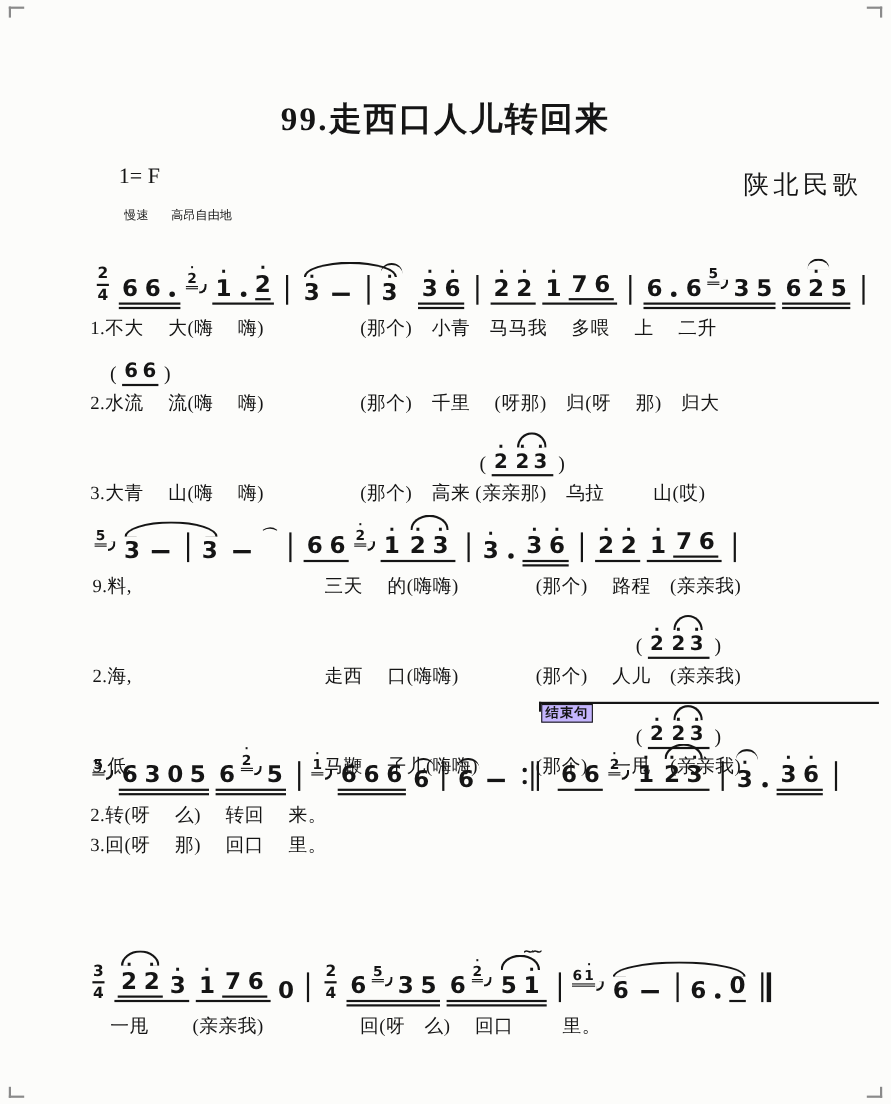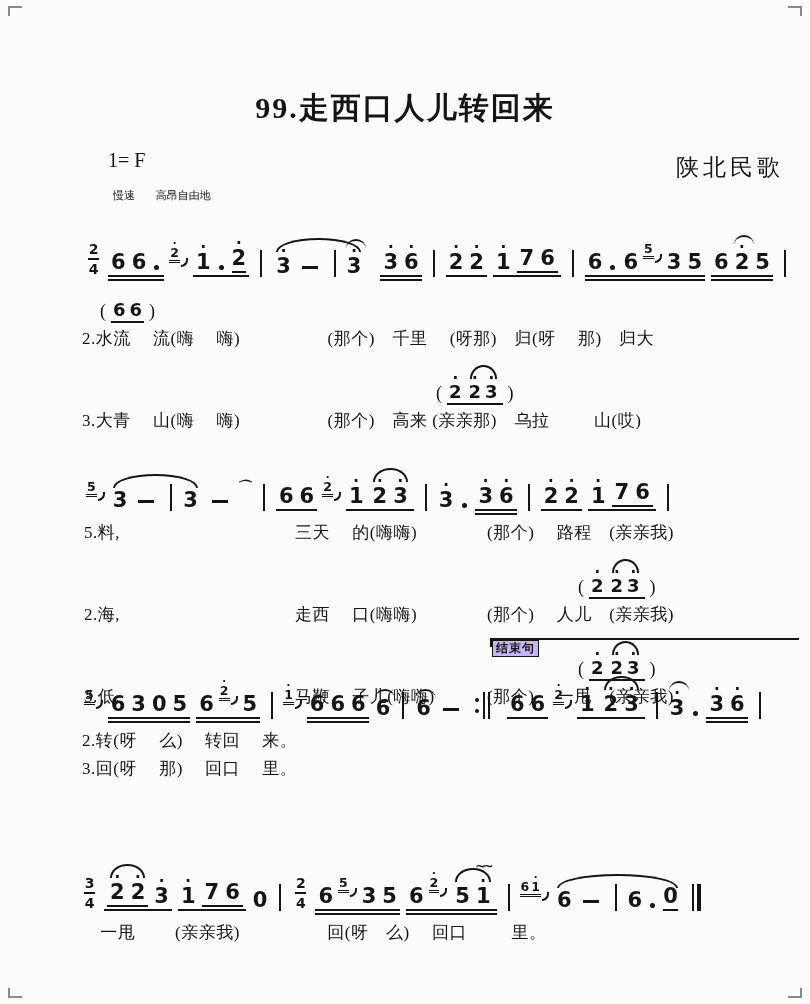--- a/index.html
+++ b/index.html
@@ -221,20 +221,21 @@
           <span class="dg">2</span>
         </span>
         <span class="note">
           <span class="dg">5</span>
         </span>
       </span>
       <span class="bar-w">
         <span class="barl"></span>
       </span>
     </div>
+    <div class="lyr">1.不大　 大(嗨　 嗨)　　　　　(那个)　小青　马马我　 多喂　 上　 二升</div>
     <div class="mrow sub" style="margin-left: 16px;">
       <span class="ptxt">(</span>
       <span class="grp u1">
         <span class="note">
           <span class="dg">6</span>
         </span>
         <span class="note">
           <span class="dg">6</span>
         </span>
       </span>
@@ -361,21 +362,21 @@
           </span>
           <span class="note">
             <span class="dg">6</span>
           </span>
         </span>
       </span>
       <span class="bar-w">
         <span class="barl"></span>
       </span>
     </div>
-    <div class="lyr">5.料,　　　　　　　　　　三天　 的(嗨嗨)　　　　(那个)　 路程　(亲亲我)</div>
+    <div class="lyr">9.料,　　　　　　　　　　三天　 的(嗨嗨)　　　　(那个)　 路程　(亲亲我)</div>
     <div class="mrow sub" style="margin-left: 492px;">
       <span class="ptxt">(</span>
       <span class="grp u1">
         <span class="note">
           <span class="hd">·</span>
           <span class="dg">2</span>
         </span>
         <span class="grp arc">
           <span class="note">
             <span class="hd">·</span>

